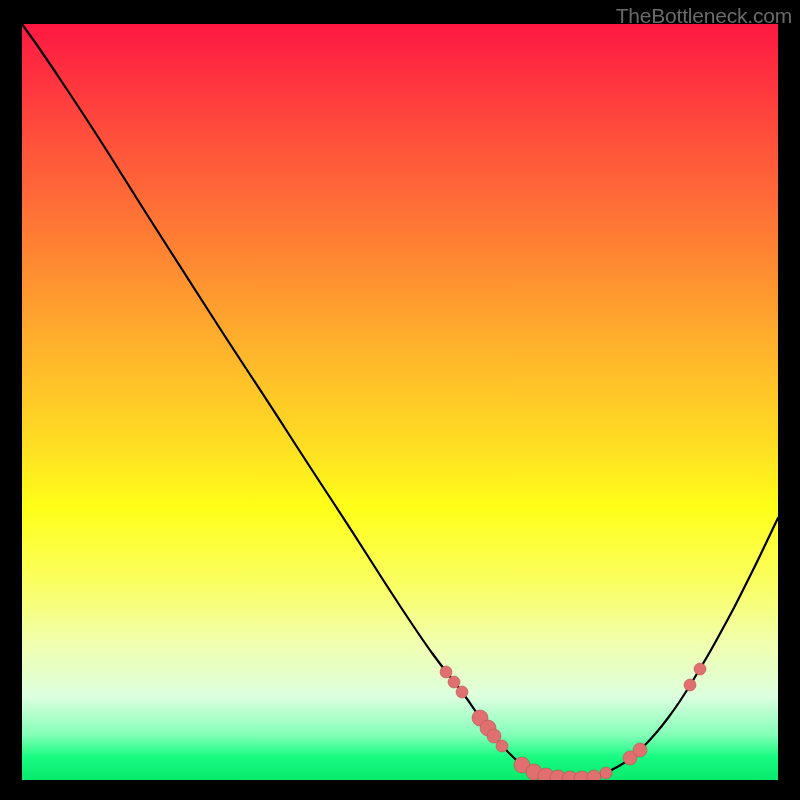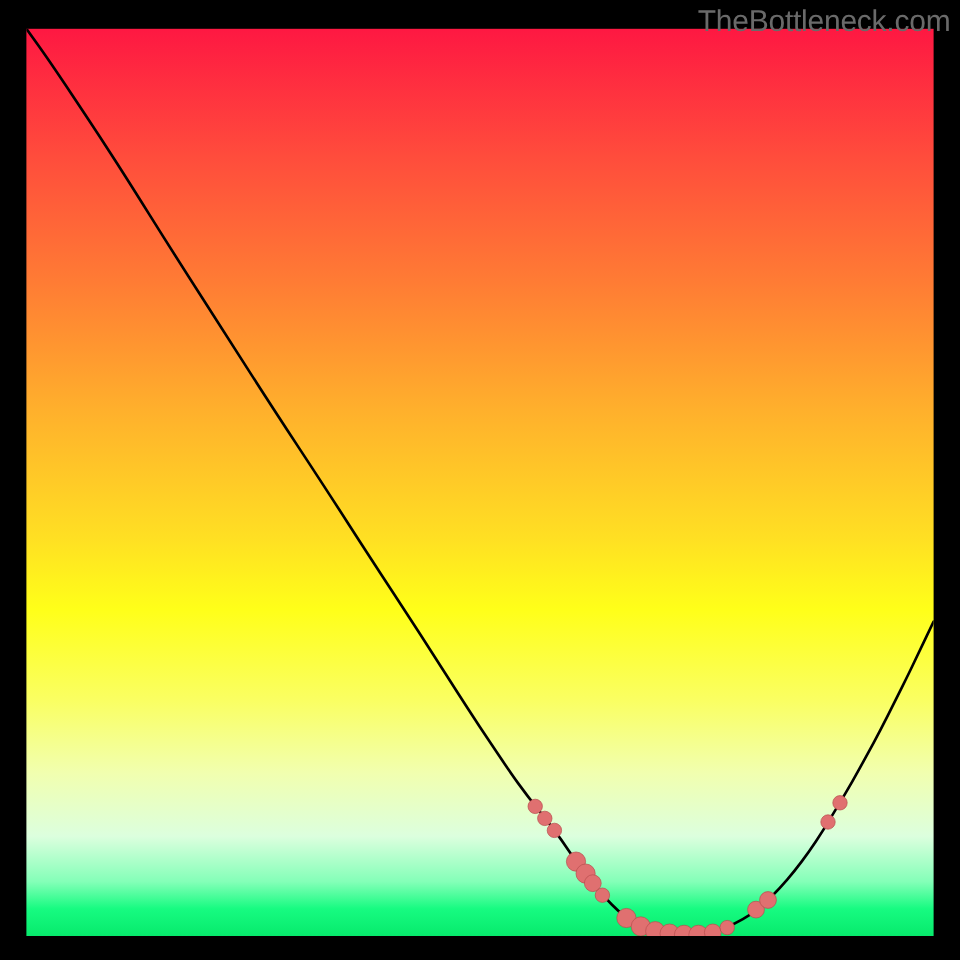--- a/index.html
+++ b/index.html
@@ -15,21 +15,21 @@
     width: 800px;
     height: 800px;
     background: #000000;
     position: relative;
   }
   .watermark {
     position: absolute;
     top: 4px;
     right: 8px;
     color: #6a6a6a;
-    font-size: 25px;
+    font-size: 21px;
     font-weight: 500;
     letter-spacing: -0.2px;
     z-index: 5;
   }
   .plot-box {
     position: absolute;
     left: 22px;
     top: 24px;
     width: 756px;
     height: 756px;

